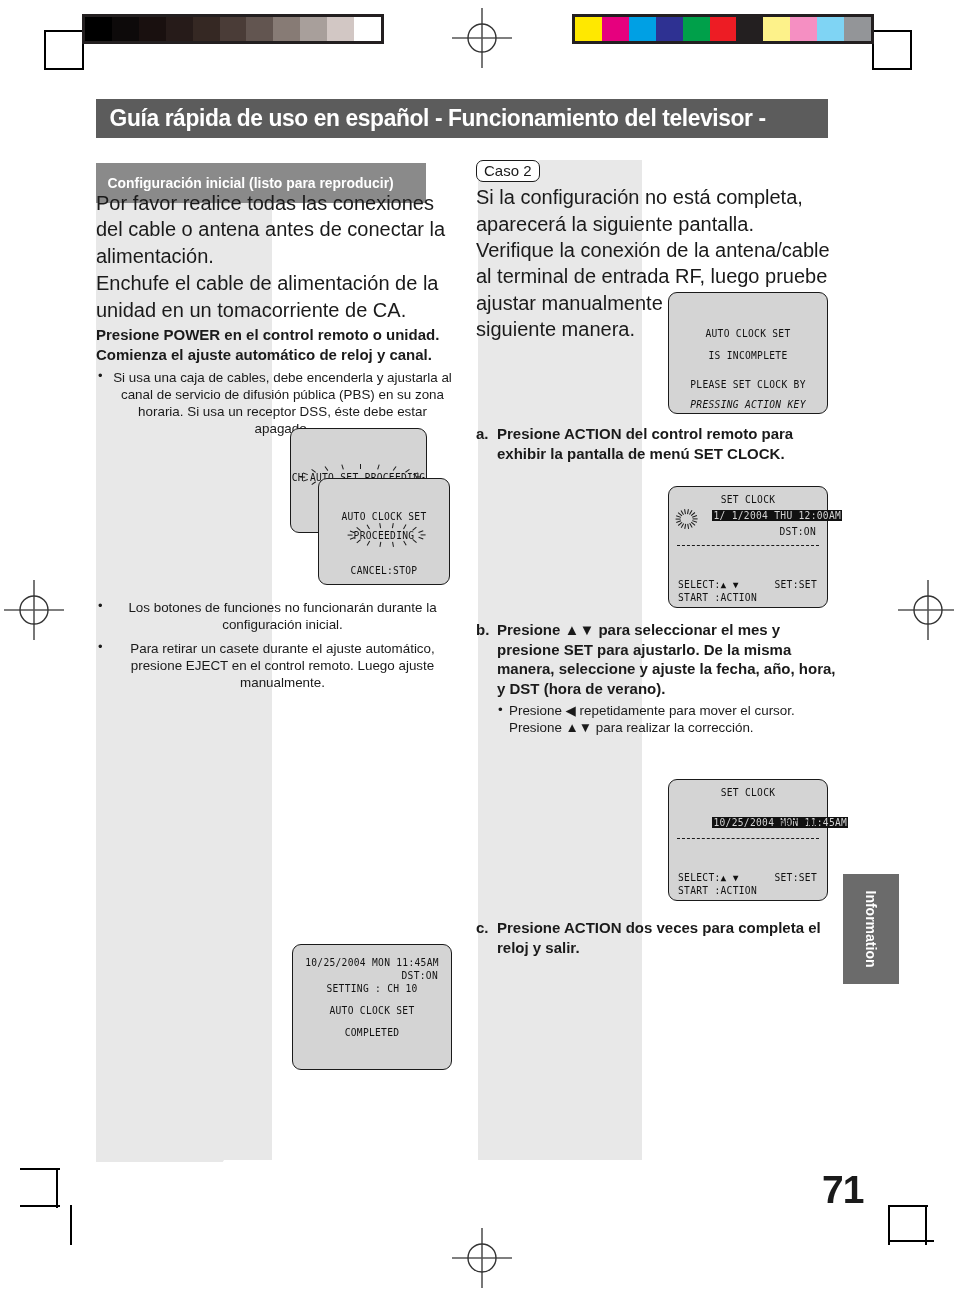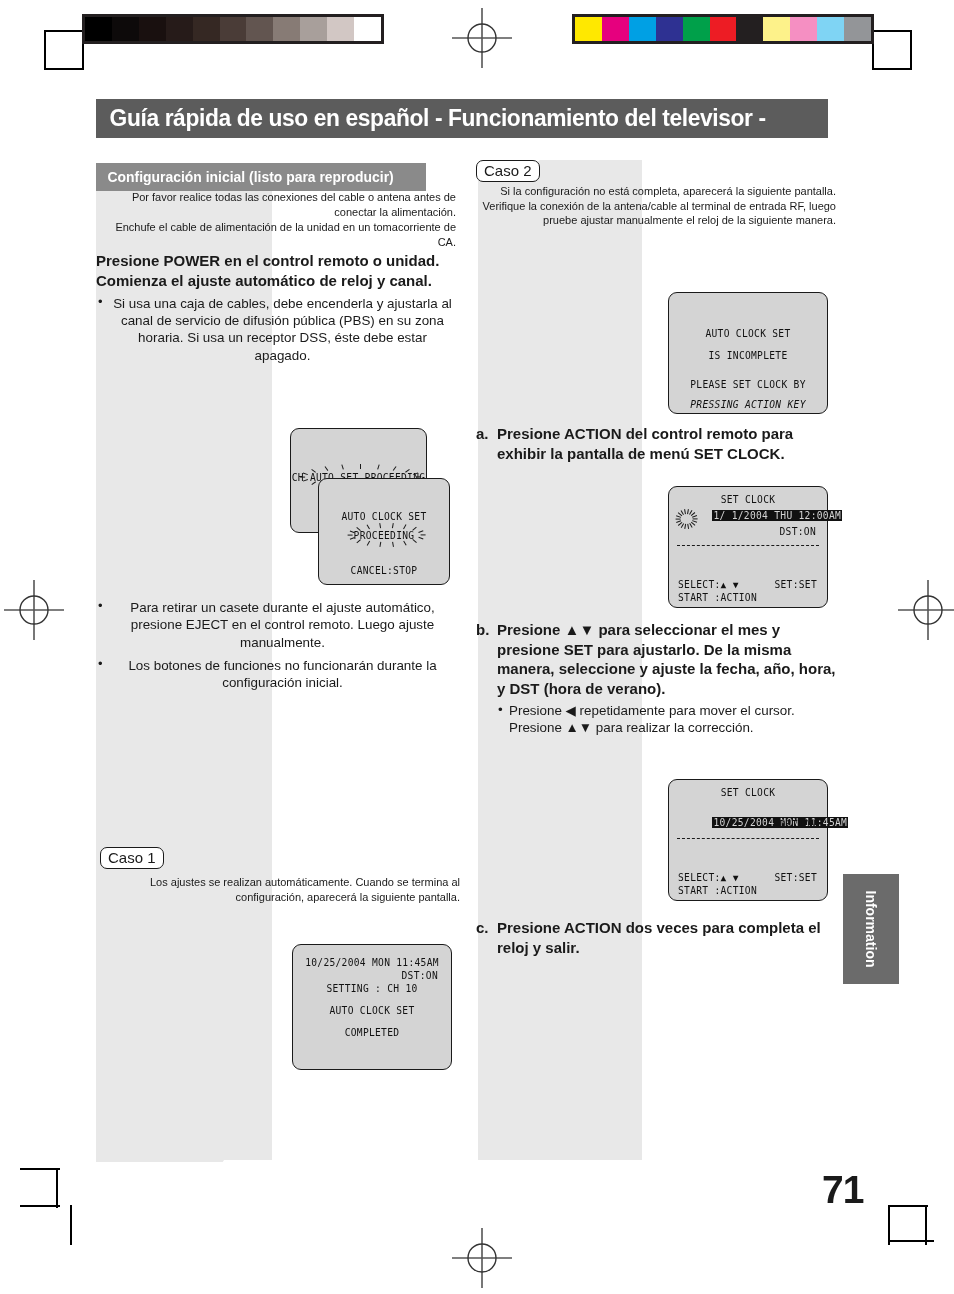--- a/index.html
+++ b/index.html
@@ -28,31 +28,31 @@
   #panel-right{left:478px;top:180px;width:164px;height:980px;}
 
   
   #title-banner{position:absolute;left:96px;top:99px;width:732px;height:39px;
       background:#5c5c5c;display:flex;align-items:center;}
   #title-banner .t{color:#fff;font-size:23.5px;font-weight:bold;
       letter-spacing:-0.4px;padding-left:14px;white-space:nowrap;
       transform:scaleX(0.97);transform-origin:left center;}
 
   
-  #section-bar{position:absolute;left:96px;top:163px;width:330px;height:28px;
+  #section-bar{position:absolute;left:96px;top:163px;width:330px;height:40px;
       background:#8a8a8a;display:flex;align-items:center;}
   #section-bar .t{color:#fff;font-size:14.5px;font-weight:bold;padding-left:12px;
       white-space:nowrap;transform:scaleX(0.96);transform-origin:left center;}
 
   
   .col{position:absolute;}
   #col-left{left:96px;top:190px;width:360px;}
   #col-right{left:476px;top:160px;width:360px;}
 
-  p.body{margin:0;font-size:11px;line-height:1.32;text-align:right;}
+  p.body{margin:0;font-size:20px;line-height:1.32;}
   p.bold{margin:0;font-size:15px;line-height:1.32;font-weight:bold;}
   .bullets{margin:4px 0 0 0;padding:0;list-style:none;text-align:center;}
   .bullets li{font-size:13.4px;line-height:1.29;padding-left:13px;
       position:relative;margin-bottom:6px;}
   .bullets li:before{content:"\2022";position:absolute;left:2px;top:-1px;font-size:13px;}
 
   ol.steps{margin:0;padding:0;list-style:none;}
   ol.steps > li{font-size:15px;font-weight:bold;line-height:1.3;
       padding-left:21px;position:relative;}
   ol.steps > li .marker{position:absolute;left:0;top:0;font-weight:bold;}
@@ -245,29 +245,25 @@
         <span style="transform: translate(6.77228px, -11.8177px) rotate(370deg); height: 4.5px;"></span>
         <span style="transform: translate(19.5px, -10.3923px) rotate(390deg); height: 4.5px;"></span>
         <span style="transform: translate(29.8757px, -7.71345px) rotate(410deg); height: 4.5px;"></span>
         <span style="transform: translate(36.648px, -4.10424px) rotate(430deg); height: 4.5px;"></span>
       </div>
     <div class="line ctr" style="top:86px;">CANCEL:STOP</div>
   </div>
 
   <div class="col" style="left:96px;top:595px;width:360px;">
     <ul class="bullets">
+      <li>Los botones de funciones no funcionarán durante la configuración inicial.</li>
       <li>Para retirar un casete durante el ajuste automático, presione EJECT en el control remoto. Luego ajuste manualmente.</li>
-      <li>Los botones de funciones no funcionarán durante la configuración inicial.</li>
     </ul>
   </div>
 
-  <div class="col" style="left:100px;top:847px;width:360px;">
-    <span class="caso">Caso 1</span>
-    <p class="body" style="margin-top:6px;">Los ajustes se realizan automáticamente. Cuando se termina al configuración, aparecerá la siguiente pantalla.</p>
-  </div>
 
   <div class="osd" style="left:292px;top:944px;width:160px;height:126px;">
     <div class="line ctr" style="top:12px;">10/25/2004 MON 11:45AM</div>
     <div class="line" style="top:25px;right:13px;">DST:ON</div>
     <div class="line ctr" style="top:38px;">SETTING : CH 10</div>
     <div class="line ctr" style="top:60px;">AUTO CLOCK SET</div>
     <div class="line ctr" style="top:82px;">COMPLETED</div>
   </div>
 
   <div class="col" id="col-right">

